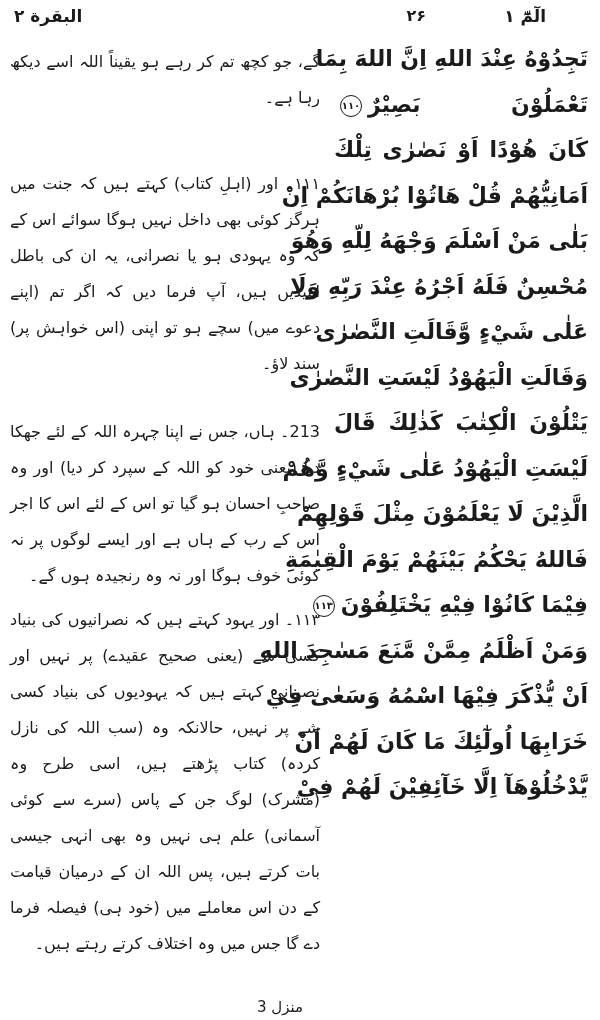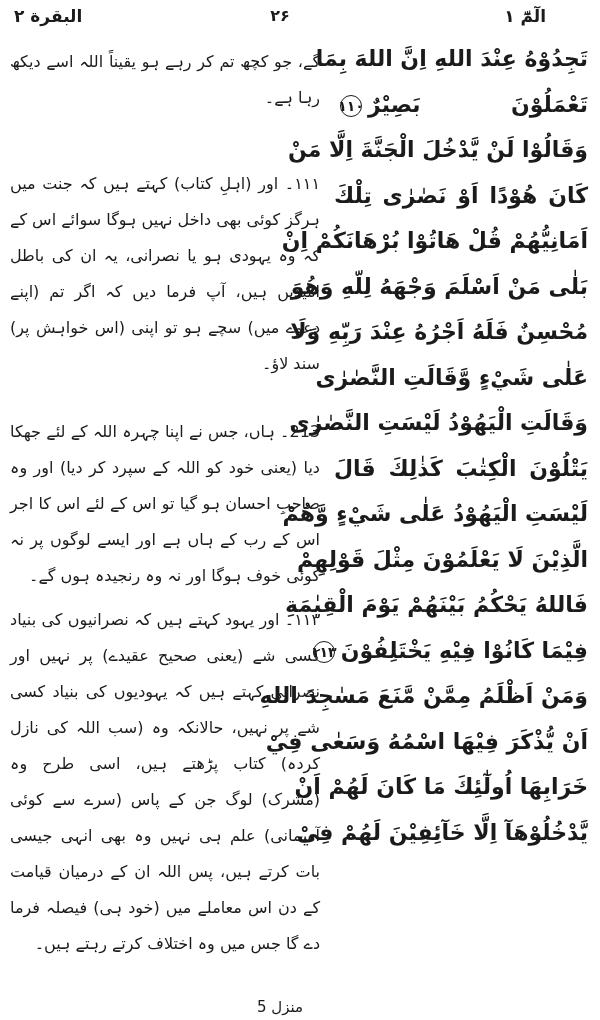--- a/index.html
+++ b/index.html
@@ -18,21 +18,21 @@
   .page{width:600px;height:1020px;position:relative;}
 
   
   .hdr{
     display:flex;justify-content:space-between;align-items:flex-start;
     padding:6px 14px 0 14px;
     font-size:17px;font-weight:bold;
     direction:ltr;
   }
   .hdr .h-left{min-width:120px;text-align:left;}
-  .hdr .h-center{flex:1;text-align:center;font-size:16px;}
+  .hdr .h-center{flex:1;text-align:right;font-size:16px;}
   .hdr .h-right{min-width:120px;text-align:right;padding-right:40px;}
 
   
   .columns{
     display:flex;flex-direction:row;
     align-items:flex-start;
     padding:8px 8px 0 8px;
   }
   
   .urdu-col{
@@ -70,21 +70,21 @@
     text-align:justify;
     text-align-last:justify;
     overflow:visible;
   }
   .medallion{
     display:inline-flex;
     align-items:center;justify-content:center;
     width:22px;height:22px;
     border:1.6px solid var(--ink);
     border-radius:50%;
-    font-size:14px;font-weight:bold;
+    font-size:10px;font-weight:bold;
     line-height:1;
     vertical-align:middle;
     margin:0 6px;
     box-sizing:border-box;
   }
 
   
   .ftr{
     position:absolute;
     bottom:4px;left:0;width:600px;
@@ -109,36 +109,35 @@
     <section class="urdu-col" id="urdu-col">
         <p>گے، جو کچھ تم کر رہے ہو یقیناً اللہ اسے دیکھ رہا ہے۔</p>
         <p>۱۱۱۔ اور (اہلِ کتاب) کہتے ہیں کہ جنت میں ہرگز کوئی بھی داخل نہیں ہوگا سوائے اس کے کہ وہ یہودی ہو یا نصرانی، یہ ان کی باطل امیدیں ہیں، آپ فرما دیں کہ اگر تم (اپنے دعوے میں) سچے ہو تو اپنی (اس خواہش پر) سند لاؤ۔</p>
         <p>213۔ ہاں، جس نے اپنا چہرہ اللہ کے لئے جھکا دیا (یعنی خود کو اللہ کے سپرد کر دیا) اور وہ صاحبِ احسان ہو گیا تو اس کے لئے اس کا اجر اس کے رب کے ہاں ہے اور ایسے لوگوں پر نہ کوئی خوف ہوگا اور نہ وہ رنجیدہ ہوں گے۔</p>
         <p>۱۱۳۔ اور یہود کہتے ہیں کہ نصرانیوں کی بنیاد کسی شے (یعنی صحیح عقیدے) پر نہیں اور نصرانی کہتے ہیں کہ یہودیوں کی بنیاد کسی شے پر نہیں، حالانکہ وہ (سب اللہ کی نازل کردہ) کتاب پڑھتے ہیں، اسی طرح وہ (مشرک) لوگ جن کے پاس (سرے سے کوئی آسمانی) علم ہی نہیں وہ بھی انہی جیسی بات کرتے ہیں، پس اللہ ان کے درمیان قیامت کے دن اس معاملے میں (خود ہی) فیصلہ فرما دے گا جس میں وہ اختلاف کرتے رہتے ہیں۔</p>
         <p>۱۱۴۔ اور اس شخص سے بڑھ کر کون ظالم ہوگا جو اللہ کی مسجدوں میں اس کے نام کا ذکر کئے جانے سے روک دے اور انہیں ویران کرنے کی کوشش کرے، انہیں ایسا کرنا مناسب نہ تھا کہ مسجدوں میں داخل ہوتے مگر ڈرتے ہوئے، ان کے لئے دنیا میں (بھی) ذلّت ہے اور ان</p>
       </section>
     <section class="arabic-col" id="arabic-col">
         <div class="aline"><span>تَجِدُوْهُ عِنْدَ اللهِ اِنَّ اللهَ بِمَا</span></div>
         <div class="aline"><span>تَعْمَلُوْنَ بَصِيْرٌ</span><span class="medallion">١١٠</span></div>
-        <div class="aline"><span>وَقَالُوْا لَنْ يَّدْخُلَ الْجَنَّةَ اِلَّا مَنْ</span></div>
         <div class="aline"><span>كَانَ هُوْدًا اَوْ نَصٰرٰى تِلْكَ</span></div>
         <div class="aline"><span>اَمَانِيُّهُمْ قُلْ هَاتُوْا بُرْهَانَكُمْ اِنْ</span></div>
         <div class="aline"><span>بَلٰى مَنْ اَسْلَمَ وَجْهَهُ لِلّهِ وَهُوَ</span></div>
         <div class="aline"><span>مُحْسِنٌ فَلَهُ اَجْرُهُ عِنْدَ رَبِّهِ وَلَا</span></div>
         <div class="aline"><span>عَلٰى شَيْءٍ وَّقَالَتِ النَّصٰرٰى</span></div>
         <div class="aline"><span>وَقَالَتِ الْيَهُوْدُ لَيْسَتِ النَّصٰرٰى</span></div>
         <div class="aline"><span>يَتْلُوْنَ الْكِتٰبَ كَذٰلِكَ قَالَ</span></div>
         <div class="aline"><span>لَيْسَتِ الْيَهُوْدُ عَلٰى شَيْءٍ وَّهُمْ</span></div>
         <div class="aline"><span>الَّذِيْنَ لَا يَعْلَمُوْنَ مِثْلَ قَوْلِهِمْ</span></div>
         <div class="aline"><span>فَاللهُ يَحْكُمُ بَيْنَهُمْ يَوْمَ الْقِيٰمَةِ</span></div>
         <div class="aline"><span>فِيْمَا كَانُوْا فِيْهِ يَخْتَلِفُوْنَ</span><span class="medallion">١١٣</span></div>
         <div class="aline"><span>وَمَنْ اَظْلَمُ مِمَّنْ مَّنَعَ مَسٰجِدَ اللهِ</span></div>
         <div class="aline"><span>اَنْ يُّذْكَرَ فِيْهَا اسْمُهُ وَسَعٰى فِيْ</span></div>
         <div class="aline"><span>خَرَابِهَا اُولٰٓئِكَ مَا كَانَ لَهُمْ اَنْ</span></div>
         <div class="aline"><span>يَّدْخُلُوْهَآ اِلَّا خَآئِفِيْنَ لَهُمْ فِيْ</span></div>
       </section>
   </main>
 
   <footer class="ftr">
-    <span class="manzil">منزل 5</span>
+    <span class="manzil">منزل 3</span>
   </footer>
 
 </div>
 
 </body></html>

